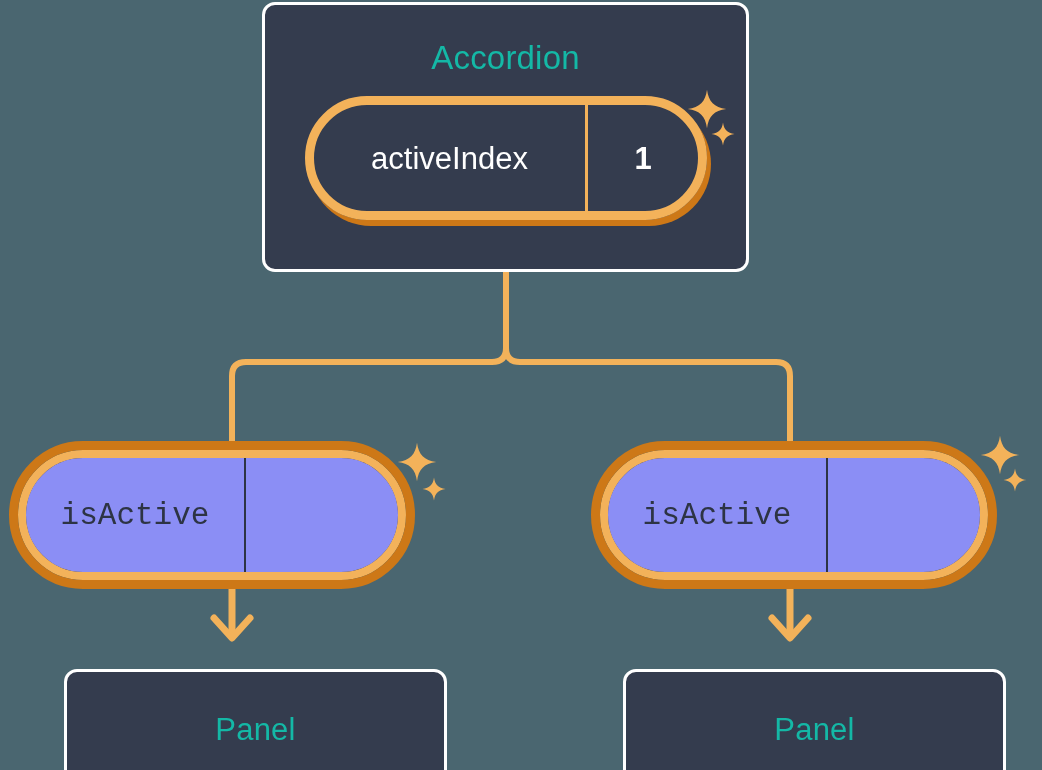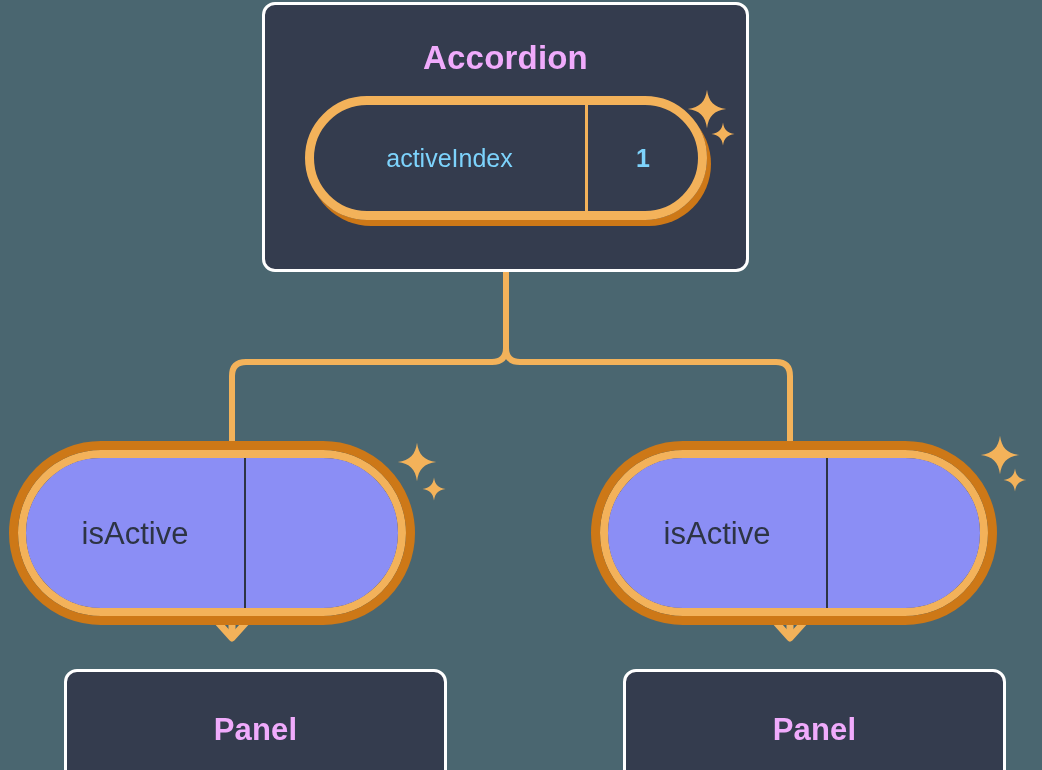--- a/index.html
+++ b/index.html
@@ -37,23 +37,23 @@
     z-index: 2;
     box-sizing: border-box;
     background: #343c4e;
     border: 3px solid #ffffff;
     border-radius: 13px;
     display: flex;
     flex-direction: column;
     align-items: center;
   }
   .card-title {
-    color: #f0abfc;
+    color: #14b8a6;
     font-size: 33px;
-    font-weight: 700;
+    font-weight: 400;
     letter-spacing: 0.2px;
     line-height: 1;
   }
 
   #accordion-card {
     left: 262px;
     top: 2px;
     width: 487px;
     height: 270px;
     padding-top: 36px;
@@ -90,45 +90,46 @@
     height: 124px;
     border: 9px solid #f3b25a;
     background: transparent;
     box-shadow: 4px 6px 0 0 #cd7817;
   }
   #pill-active-index .pill-key,
   #pill-active-index .pill-val {
     display: flex;
     align-items: center;
     justify-content: center;
-    color: #7dd3fc;
-    font-size: 25px;
+    color: #ffffff;
+    font-size: 31px;
     line-height: 1;
   }
   #pill-active-index .pill-key {
     flex: 0 0 271px;
     border-right: 3px solid #f3b25a;
   }
   #pill-active-index .pill-val {
     flex: 1 1 auto;
     font-weight: 700;
   }
 
   
   .pill-filled-wrap { top: 450px; }
   #pill-is-active-false-wrap { left: 18px; }
   #pill-is-active-true-wrap  { left: 600px; }
 
   .pill-filled {
     width: 388px;
-    height: 166px;
+    height: 130px;
     border: 8px solid #f3b25a;
     outline: 9px solid #cd7817;
     background: #8b8ef5;
     overflow: hidden;
+    font-family: Liberation Mono, monospace;
   }
   .pill-filled .pill-key,
   .pill-filled .pill-val {
     display: flex;
     align-items: center;
     justify-content: center;
     color: #2d3444;
     font-size: 31px;
     line-height: 1;
   }

